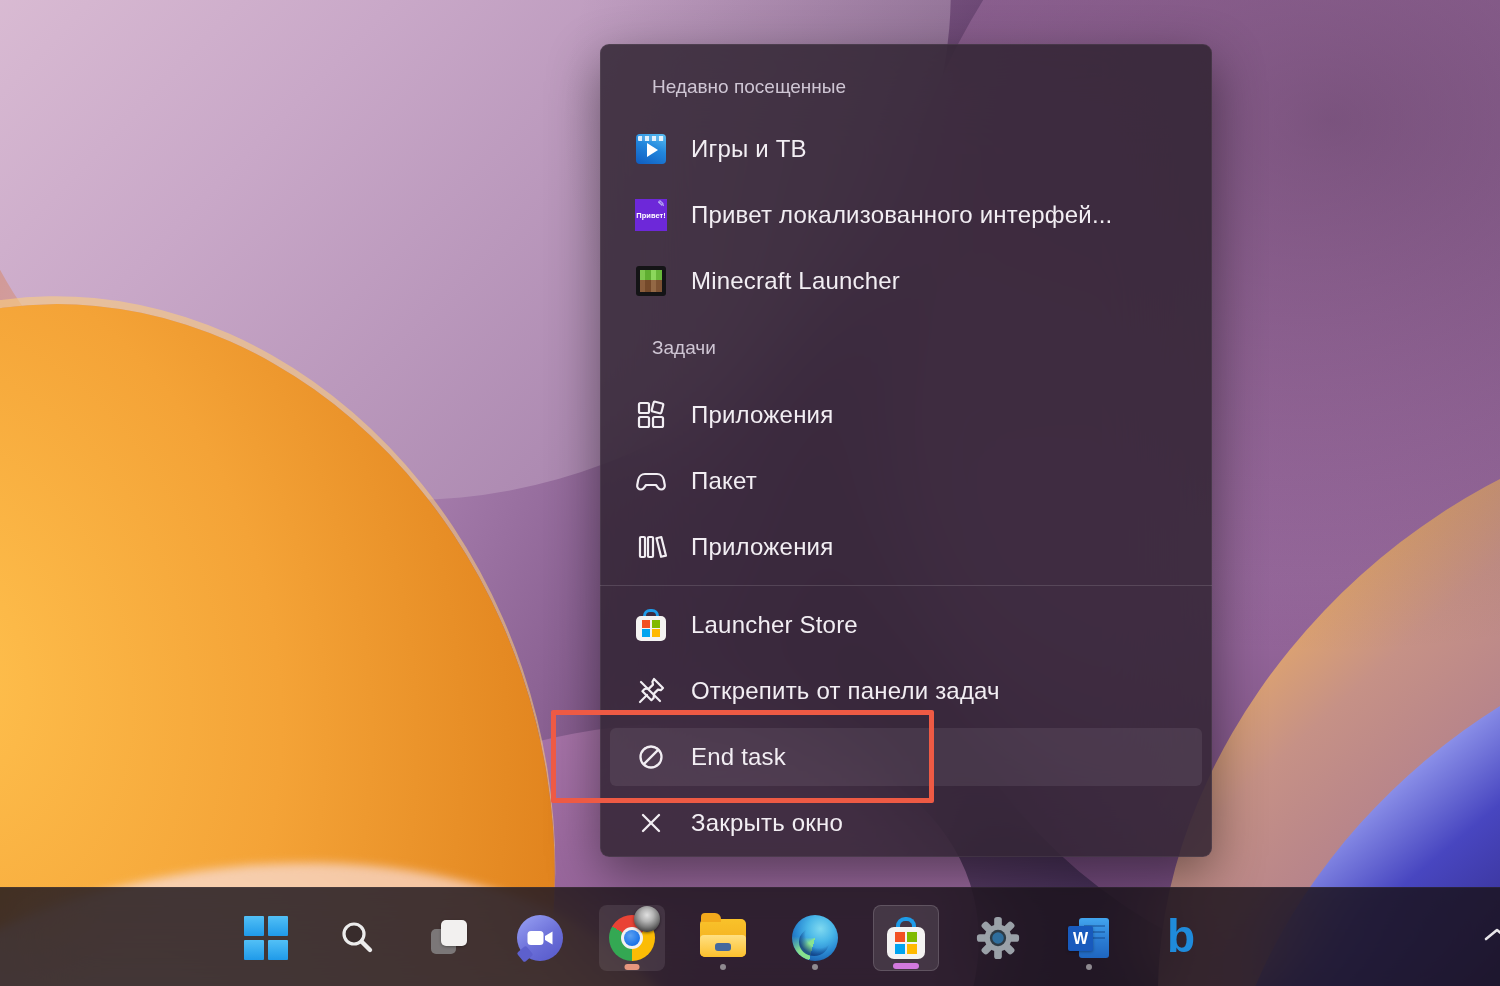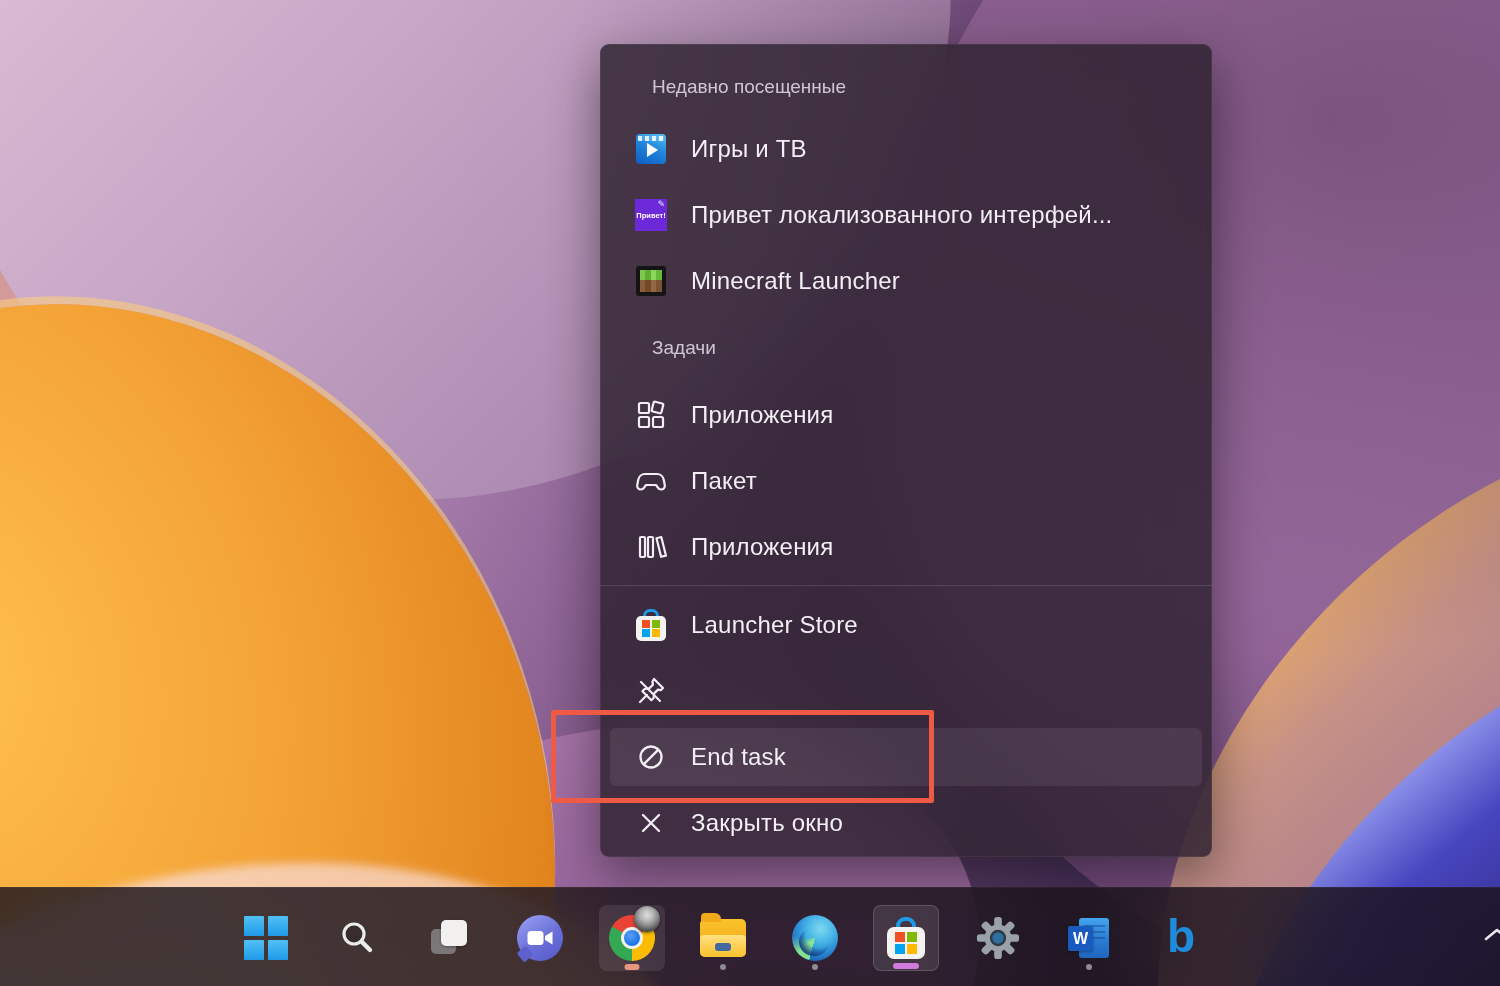--- a/index.html
+++ b/index.html
@@ -257,20 +257,21 @@
   </div>
 
   <div class="menu-row">
     <span class="mi">
       <svg width="32" height="32" viewBox="0 0 32 32" fill="none" stroke="#f2eef3" stroke-width="2.2" stroke-linejoin="round" stroke-linecap="round">
         <path d="M19 4 l9 9 -2.2 2.2 -2.8 -0.6 -3.8 3.8 -0.6 4.6 -2.2 2.2 -9 -9 2.2 -2.2 4.6 -0.6 3.8 -3.8 -0.6 -2.8 z"></path>
         <path d="M12 20 l-7 7"></path>
         <path d="M6 7 L25 26"></path>
       </svg>
       </span>
+    <span class="ml">Открепить от панели задач</span>
   </div>
 
   <div class="menu-row hl">
     <span class="mi">
       <svg width="32" height="32" viewBox="0 0 32 32" fill="none" stroke="#f2eef3" stroke-width="2.3">
         <circle cx="16" cy="16" r="10.5"></circle>
         <line x1="8.9" y1="23.1" x2="23.1" y2="8.9"></line>
       </svg>
       </span>
     <span class="ml">End task</span>

